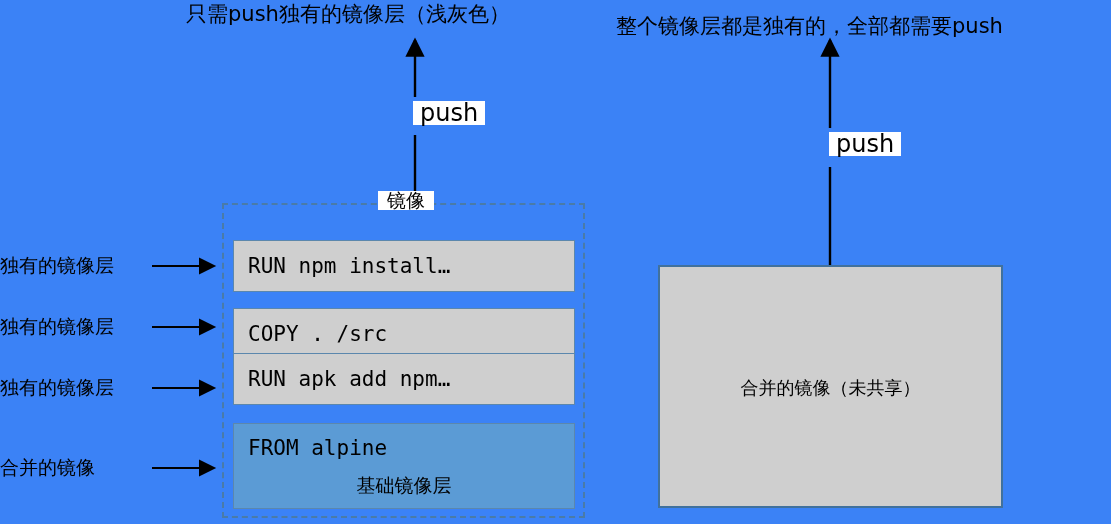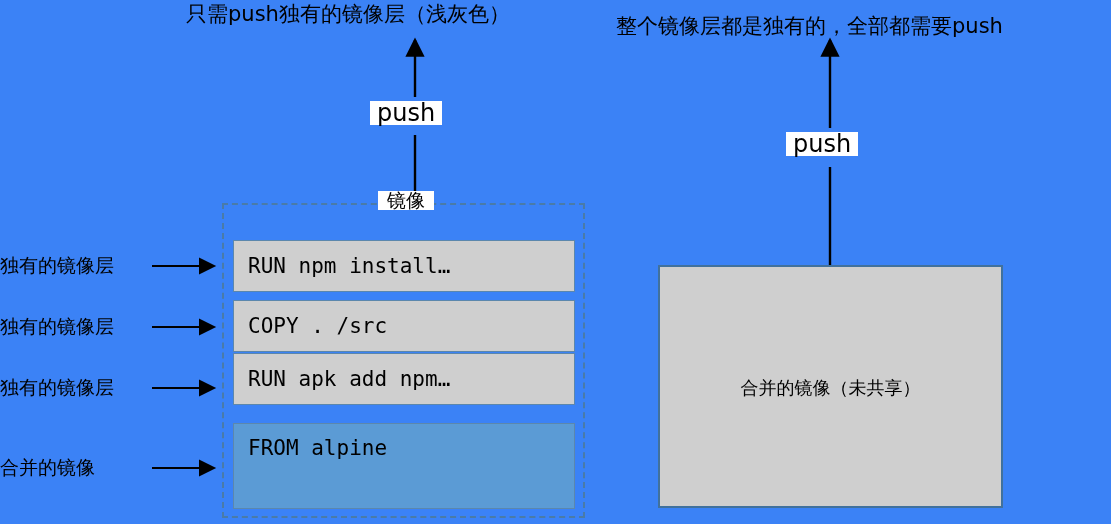--- a/index.html
+++ b/index.html
@@ -29,20 +29,21 @@
 
   
   .push-label {
     position: absolute;
     font-size: 24px;
     color: #000000;
     background: #ffffff;
     padding: 0 7px;
     line-height: 1;
     white-space: nowrap;
+    margin-left: 43px;
   }
   #push-left  { left: 370px; top: 101px; }
   #push-right { left: 786px; top: 132px; }
 
   
   #image-group-label {
     position: absolute;
     left: 378px;
     top: 191px;
     font-size: 19px;
@@ -69,21 +70,21 @@
     position: absolute;
     left: 233px;
     width: 342px;
     box-sizing: border-box;
     border: 1px solid #5b87ad;
   }
   .layer-gray { background: #cfcfcf; }
   .layer-blue { background: #5b9bd5; }
 
   #layer-0 { top: 240px; height: 52px; }
-  #layer-1 { top: 300px; height: 52px; }
+  #layer-1 { top: 308px; height: 52px; }
   #layer-2 { top: 353px; height: 52px; }
   #layer-3 { top: 423px; height: 86px; }
 
   .layer-code {
     position: absolute;
     left: 14px;
     font-family: "DejaVu Sans Mono", "Liberation Mono", monospace;
     font-size: 21px;
     color: #000000;
     white-space: nowrap;
@@ -207,20 +208,21 @@
   <div class="layer-box layer-gray" id="layer-1">
     <span class="layer-code">COPY . /src</span>
   </div>
 
   <div class="layer-box layer-gray" id="layer-2">
     <span class="layer-code">RUN apk add npm…</span>
   </div>
 
   <div class="layer-box layer-blue" id="layer-3">
     <span class="layer-code">FROM alpine</span>
+    <div id="base-sub">基础镜像层</div>
   </div>
 
   <div class="side-label" id="side-label-0">独有的镜像层</div>
   <div class="side-label" id="side-label-1">独有的镜像层</div>
   <div class="side-label" id="side-label-2">独有的镜像层</div>
   <div class="side-label" id="side-label-3">合并的镜像</div>
 
   <div id="merged-box">
     <div id="merged-label">合并的镜像（未共享）</div>
   </div>

